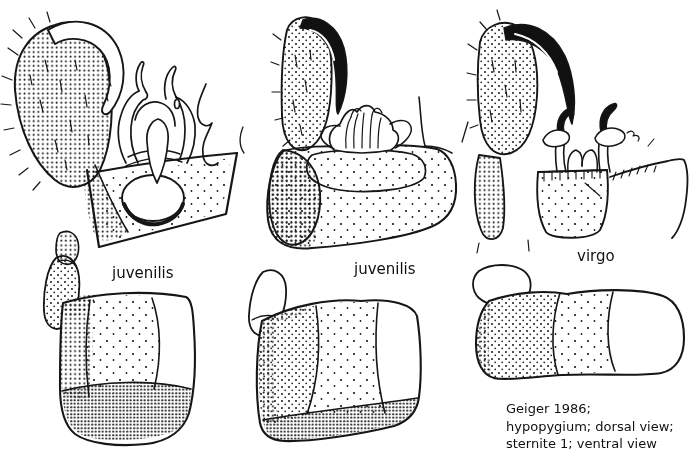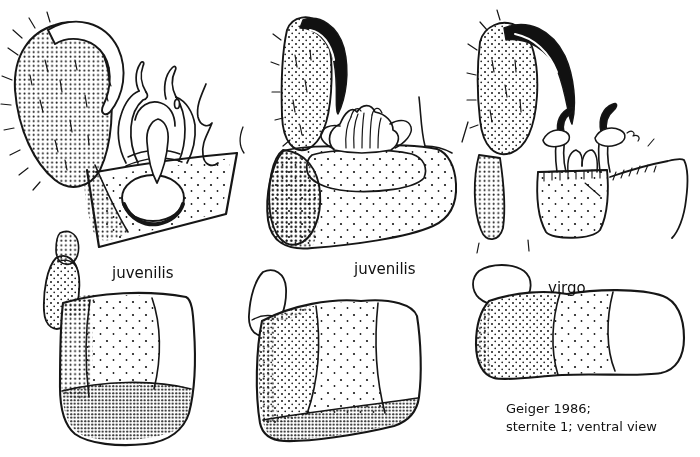--- a/index.html
+++ b/index.html
@@ -7,21 +7,21 @@
     position:relative;width:700px;height:457px;background:#ffffff;
     font-family:"DejaVu Sans","Liberation Sans",sans-serif;color:#111;
     overflow:hidden;
   }
   .stage svg{position:absolute;left:0;top:0;}
   .species-label{
     position:absolute;font-size:15px;line-height:15px;color:#111;white-space:nowrap;
   }
   .lbl-attenuata{left:112px;top:266px;}
   .lbl-juvenilis{left:354px;top:262px;}
-  .lbl-virgo{left:548px;top:249px;margin-top:32px;}
+  .lbl-virgo{left:577px;top:249px;}
   .caption{
     position:absolute;left:506px;top:400px;font-size:13px;line-height:17.5px;
     color:#111;white-space:nowrap;
   }
 </style>
 </head>
 <body>
 
 <div class="stage">
 
@@ -284,16 +284,17 @@
 
   </g>
 </svg>
 
   <div class="species-label lbl-attenuata">juvenilis</div>
   <div class="species-label lbl-juvenilis">juvenilis</div>
   <div class="species-label lbl-virgo">virgo</div>
 
   <div class="caption">
     <div>Geiger 1986;</div>
+    <div>hypopygium; dorsal view;</div>
     <div>sternite 1; ventral view</div>
   </div>
 
 </div>
 
 </body></html>

